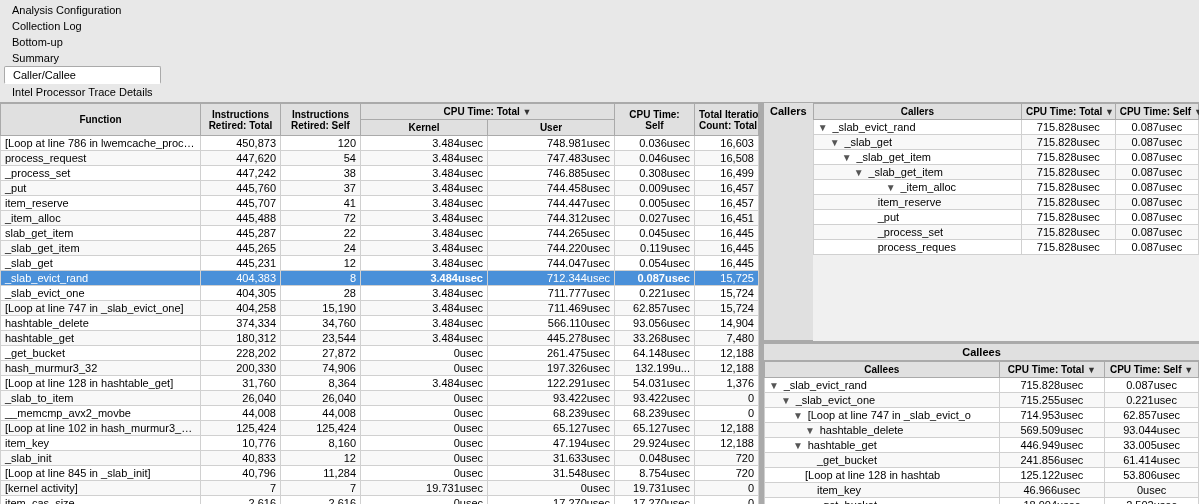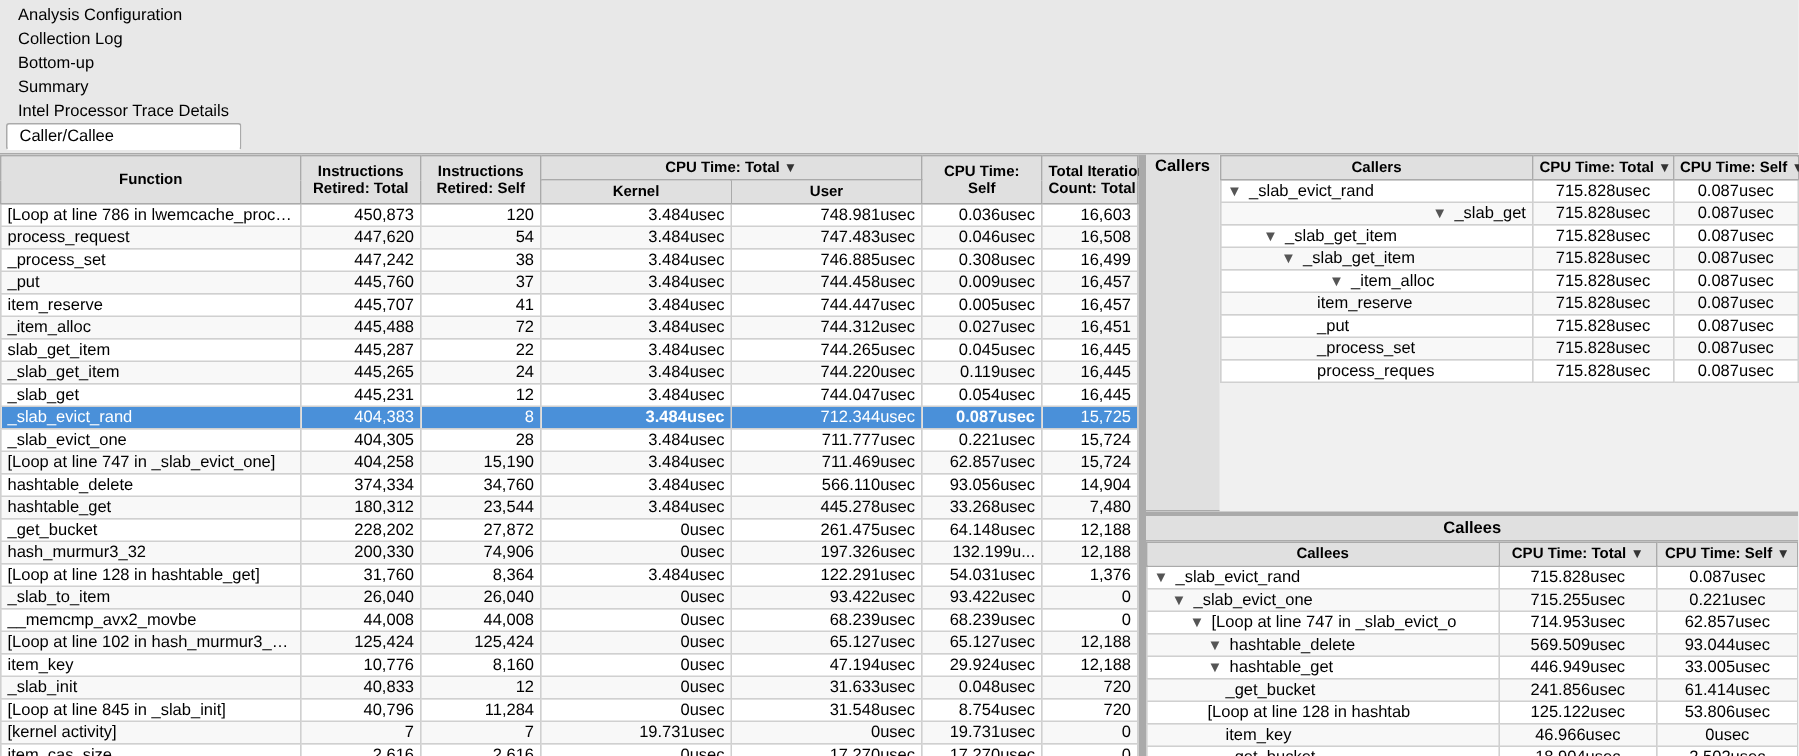--- a/index.html
+++ b/index.html
@@ -181,22 +181,22 @@
 <body>
 
 <div>
 
   <div class="top-menu-bar">
     <div id="menu-container">
         <div class="menu-item">Analysis Configuration</div>
         <div class="menu-item">Collection Log</div>
         <div class="menu-item">Bottom-up</div>
         <div class="menu-item">Summary</div>
+        <div class="menu-item active">Caller/Callee</div>
         <div class="menu-item">Intel Processor Trace Details</div>
-        <div class="menu-item active">Caller/Callee</div>
       </div>
   </div>
 
   <div class="main-content">
 
     <div class="left-panel">
       <div class="left-table-wrapper">
         <table class="func-table">
           <thead>
             <tr class="header-group">
@@ -458,21 +458,21 @@
                 <th class="col-callers-cpu-self">CPU Time: Self <span class="sort-arrow">▼</span></th>
               </tr>
             </thead>
             <tbody id="callers-table-body">
             <tr>
                   <td style="padding-left: 4px;"><span class="tree-arrow">▼ </span>_slab_evict_rand</td>
                   <td class="number">715.828usec</td>
                   <td class="number">0.087usec</td>
                 </tr>
                 <tr>
-                  <td style="padding-left: 16px; text-align: right;"><span class="tree-arrow">▼ </span>_slab_get</td>
+                  <td style="padding-left: 16px;"><span class="tree-arrow">▼ </span>_slab_get</td>
                   <td class="number">715.828usec</td>
                   <td class="number">0.087usec</td>
                 </tr>
                 <tr>
                   <td style="padding-left: 28px;"><span class="tree-arrow">▼ </span>_slab_get_item</td>
                   <td class="number">715.828usec</td>
                   <td class="number">0.087usec</td>
                 </tr>
                 <tr>
                   <td style="padding-left: 40px;"><span class="tree-arrow">▼ </span>_slab_get_item</td>
@@ -535,21 +535,21 @@
                   <td style="padding-left: 28px;"><span class="tree-arrow">▼ </span>[Loop at line 747 in _slab_evict_o</td>
                   <td class="number">714.953usec</td>
                   <td class="number">62.857usec</td>
                 </tr>
                 <tr>
                   <td style="padding-left: 40px;"><span class="tree-arrow">▼ </span>hashtable_delete</td>
                   <td class="number">569.509usec</td>
                   <td class="number">93.044usec</td>
                 </tr>
                 <tr>
-                  <td style="padding-left: 40px; margin-top: 32px;"><span class="tree-arrow">▼ </span>hashtable_get</td>
+                  <td style="padding-left: 28px; margin-top: 32px;"><span class="tree-arrow">▼ </span>hashtable_get</td>
                   <td class="number">446.949usec</td>
                   <td class="number">33.005usec</td>
                 </tr>
                 <tr>
                   <td style="padding-left: 52px;">_get_bucket</td>
                   <td class="number">241.856usec</td>
                   <td class="number">61.414usec</td>
                 </tr>
                 <tr>
                   <td style="padding-left: 40px;">[Loop at line 128 in hashtab</td>

